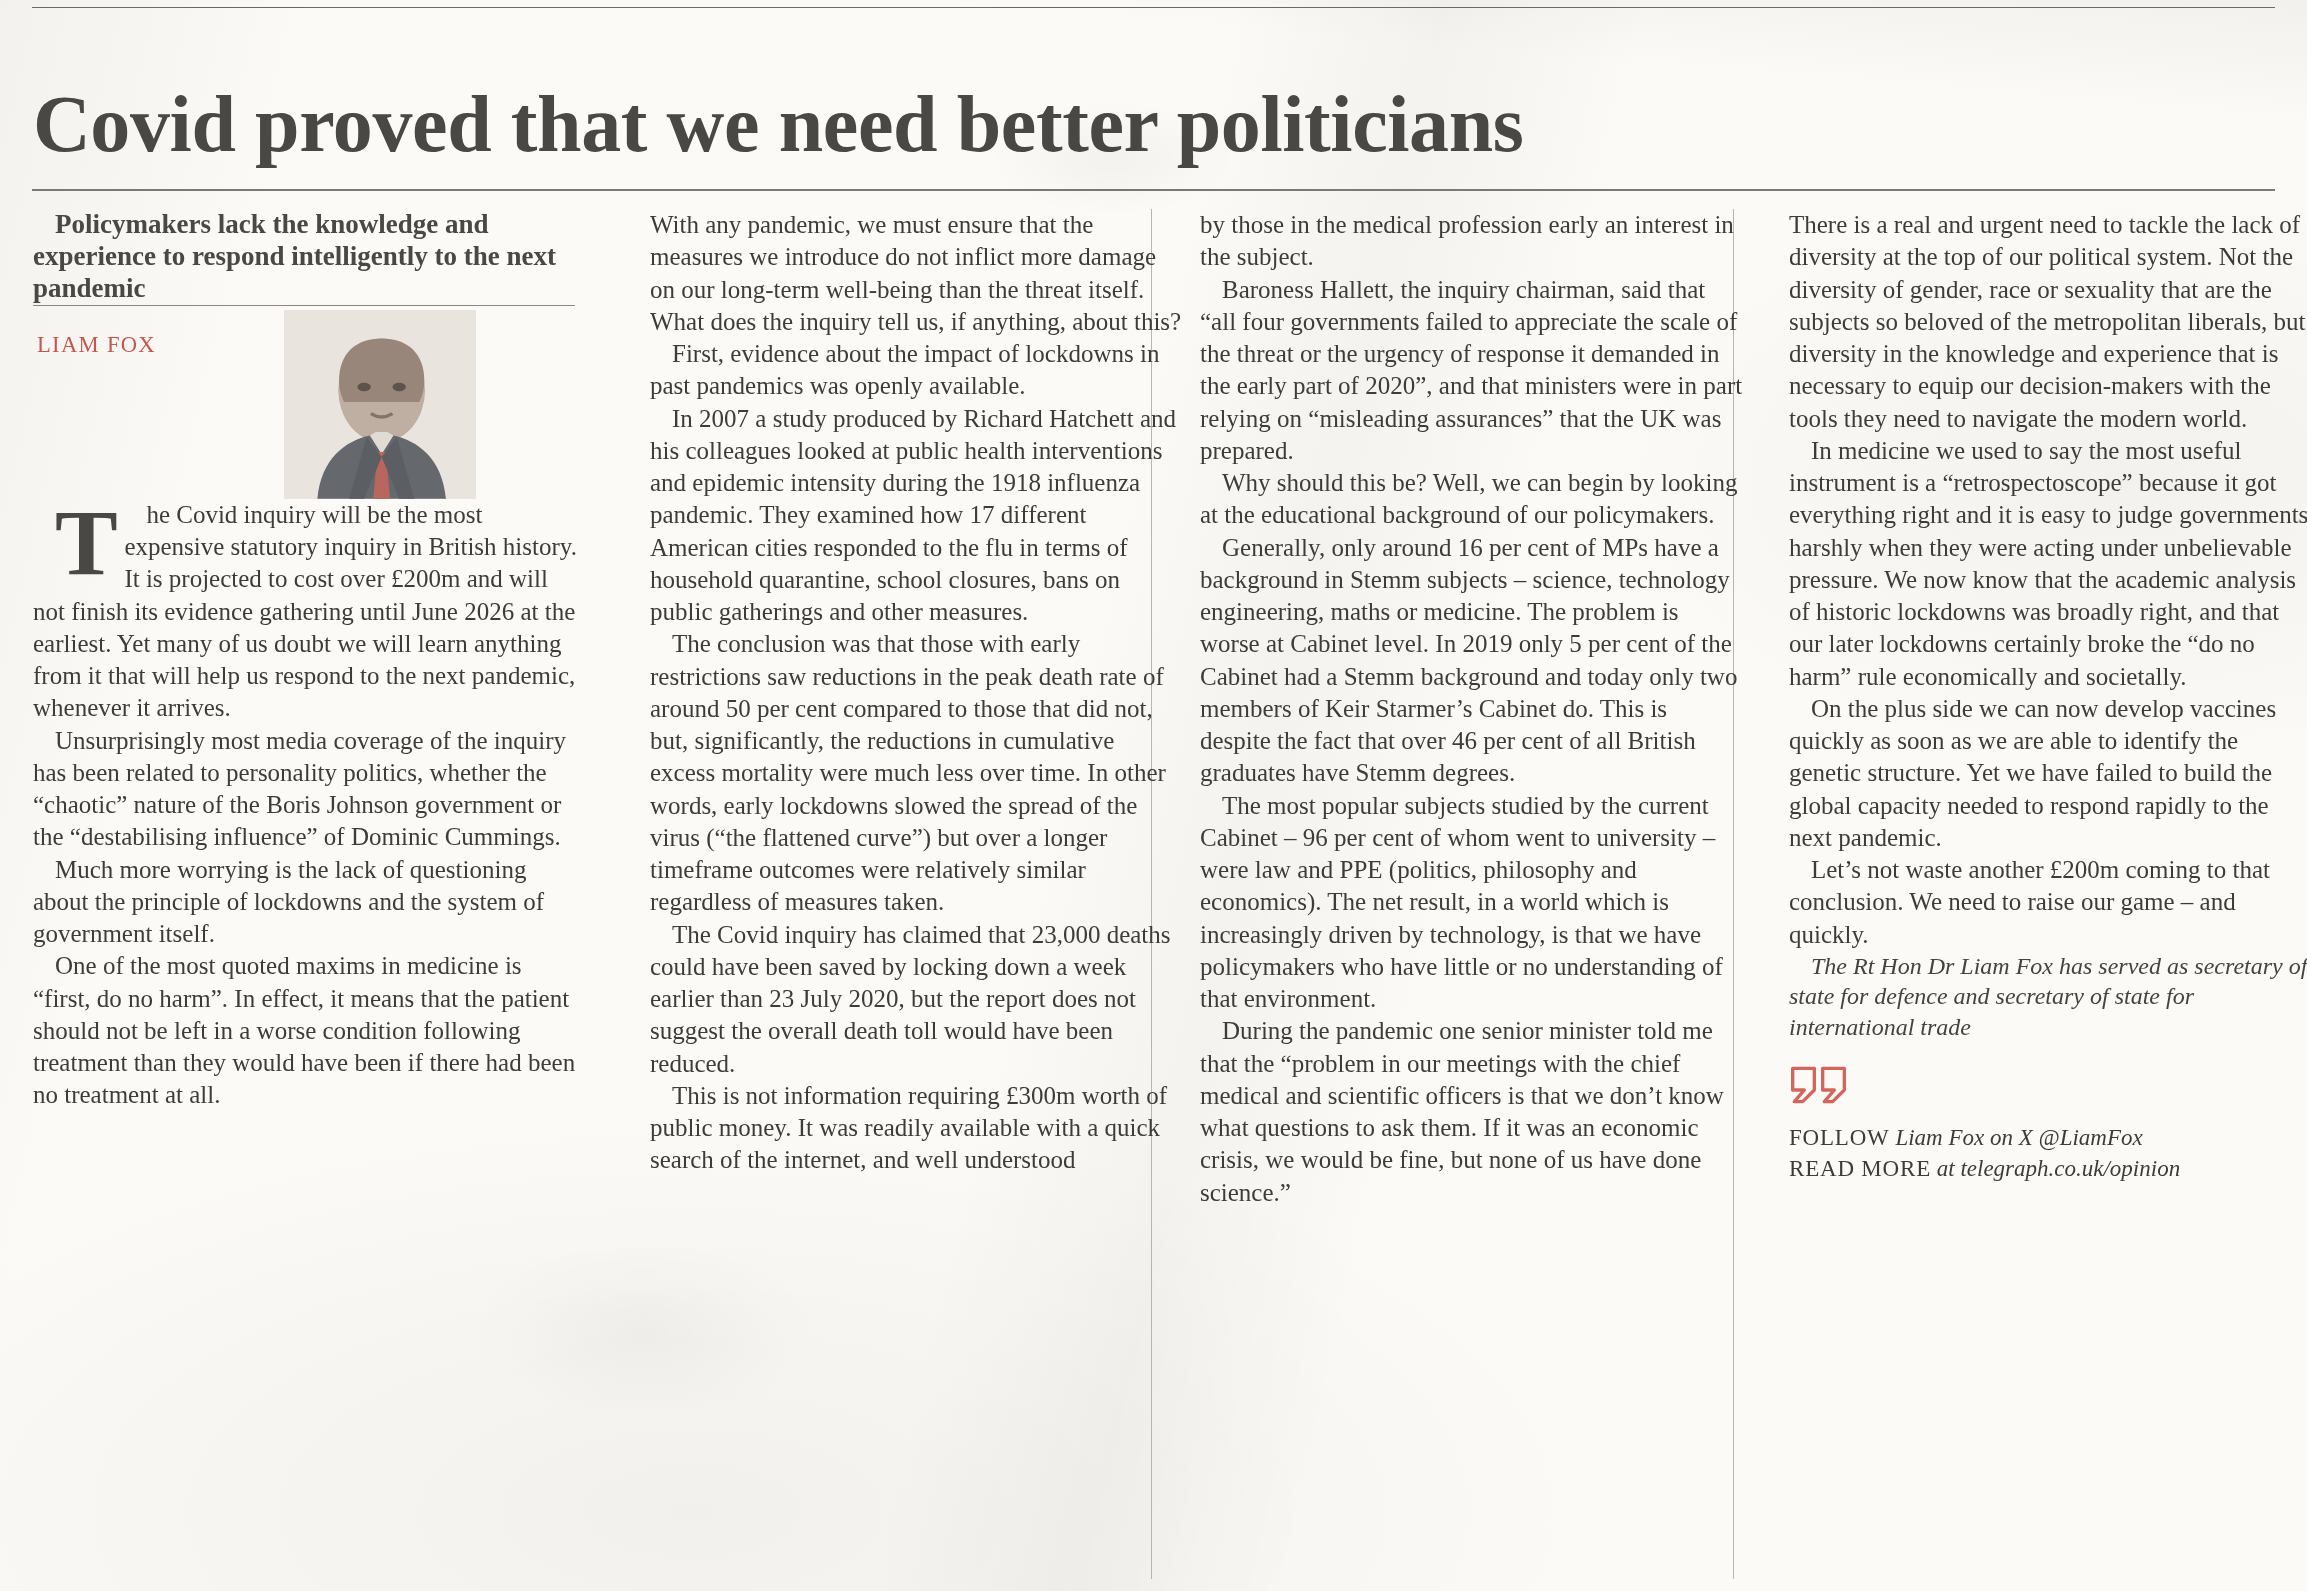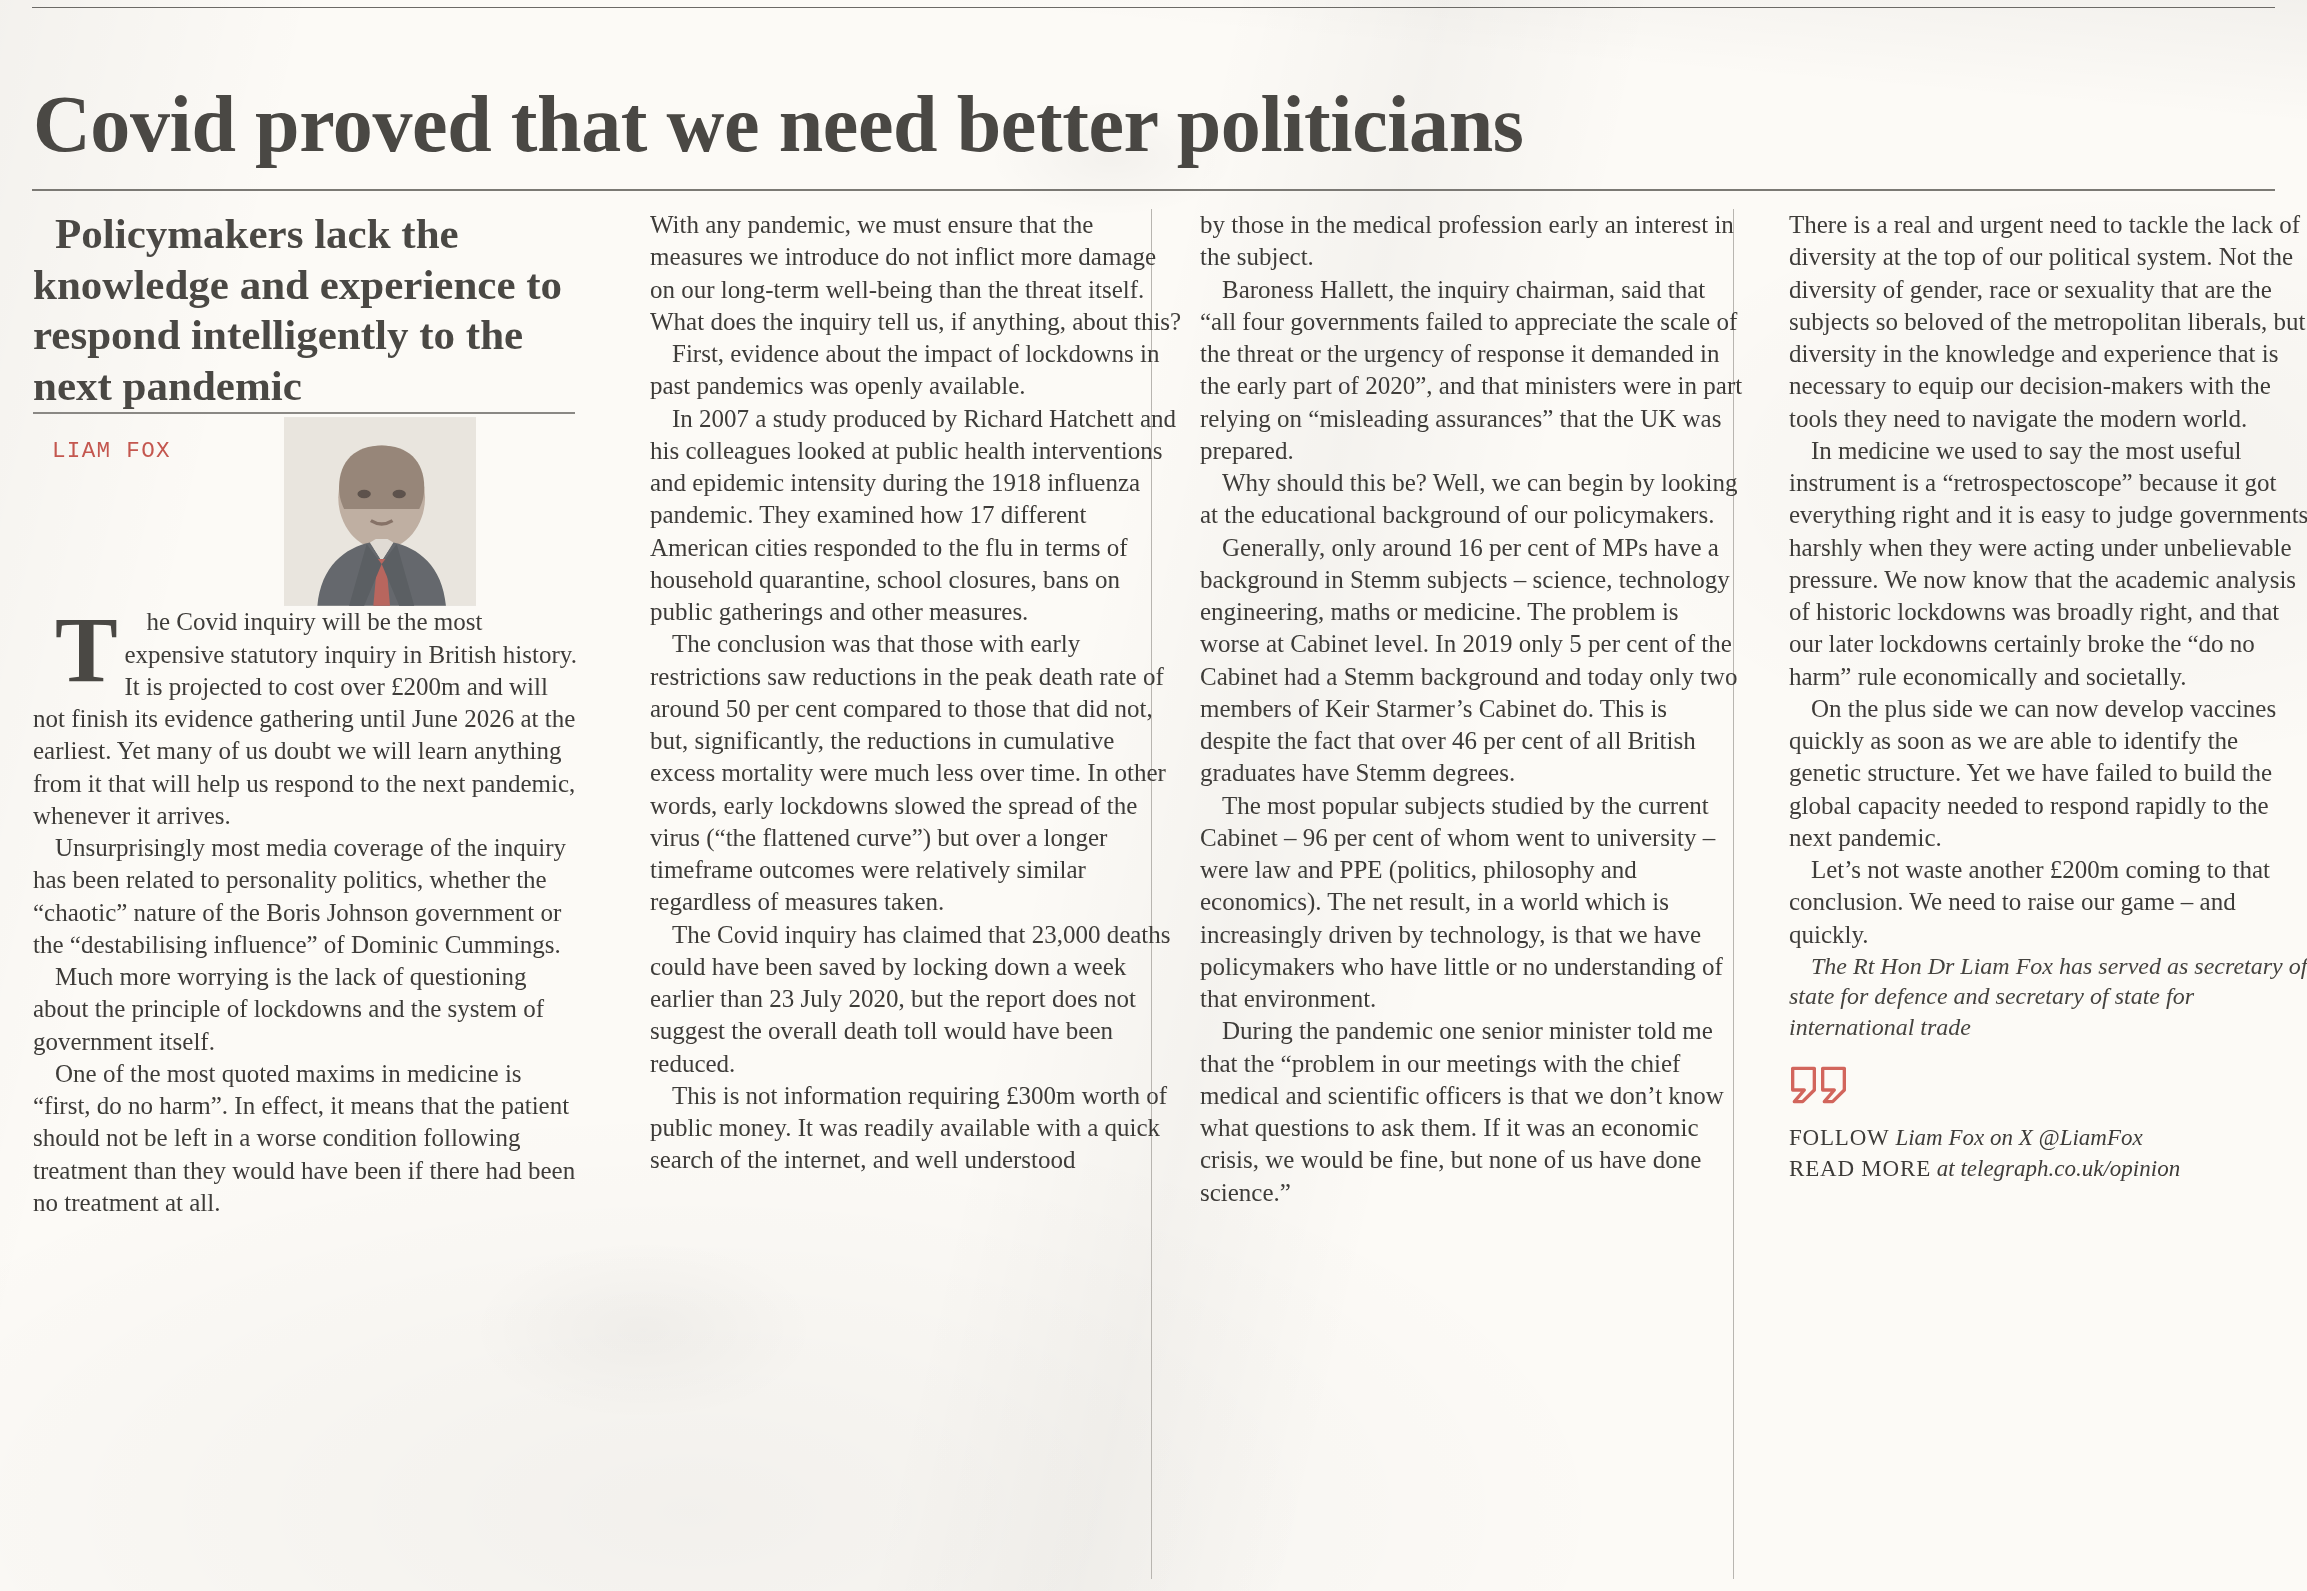--- a/index.html
+++ b/index.html
@@ -85,21 +85,21 @@
     position: absolute;
     top: 209px;
     bottom: 11.7px;
     width: 0.8px;
     background: #b8b5b0;
   }
   #div1 { left: 1151px; }
   #div2 { left: 1733px; }
 
   .standfirst {
-    font-size: 43px;
+    font-size: 27px;
     line-height: 1.18;
     font-weight: 700;
     color: #4a4844;
     margin: 0 0 22px 0;
     max-width: 535px;
   }
   .byline-rule {
     width: 542px;
     height: 1.7px;
     background: #8a8884;
@@ -107,24 +107,24 @@
   }
   .byline-area {
     position: relative;
     height: 181px;
   }
   .byline {
     font-size: 22.6px;
     letter-spacing: 1.3px;
     color: #c4574f;
     font-weight: 400;
-    font-family: Liberation Mono, monospace;
+    font-family: Liberation Serif, serif;
     position: absolute;
     top: 11.7px;
-    left: 19px;
+    left: 4px;
   }
   .portrait {
     position: absolute;
     top: -8.4px;
     left: 251px;
     width: 192px;
     height: 189px;
     overflow: hidden;
   }
   .portrait svg { display: block; }

